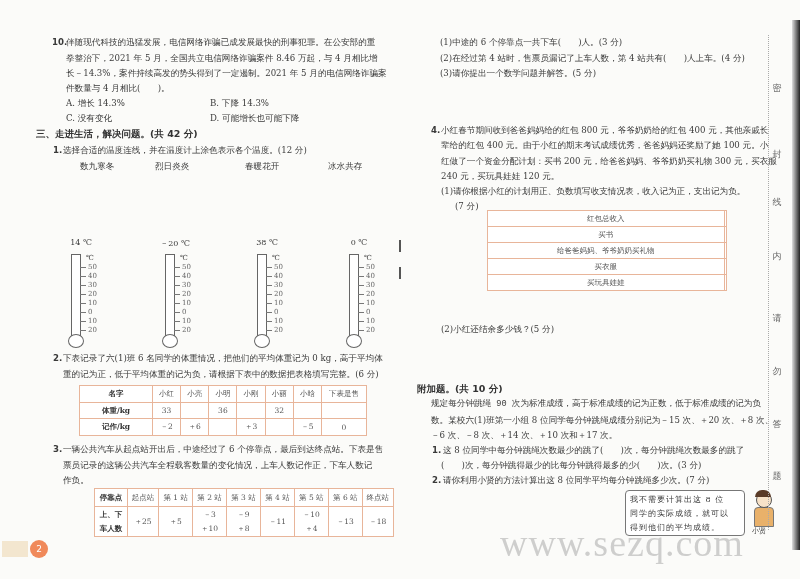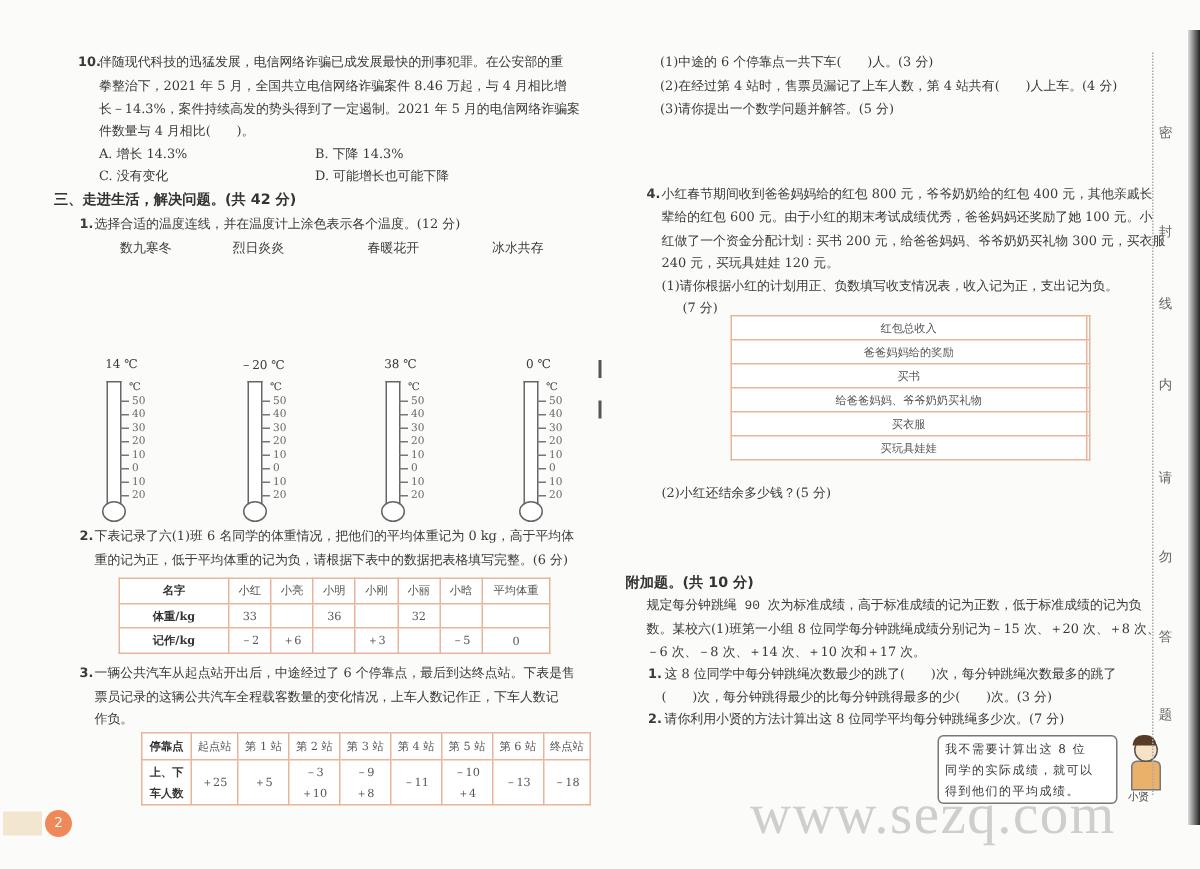--- a/index.html
+++ b/index.html
@@ -185,21 +185,21 @@
   <table class="orange" style="left:79px;top:385px;width:288px;">
     <tbody>
         <tr style="height:17px">
       <td class="hd" style="width:72px">名字</td>
       <td>小红</td>
       <td>小亮</td>
       <td>小明</td>
       <td>小刚</td>
       <td>小丽</td>
       <td>小晗</td>
-      <td style="width:44px">平均体重</td>
+      <td style="width:44px">下表是售</td>
     </tr>
     <tr style="height:16px">
       <td class="hd">体重/kg</td>
       <td>33</td>
       <td></td>
       <td>36</td>
       <td></td>
       <td>32</td>
       <td></td>
       <td></td>
@@ -278,34 +278,30 @@
 <div class="gutter"></div>
 <div class="gutter2"></div>
 
 <div>
   <span class="line" style="left:440px;top:36px;">(1)中途的 6 个停靠点一共下车(　　)人。(3 分)</span>
   <span class="line" style="left:440px;top:52px;">(2)在经过第 4 站时，售票员漏记了上车人数，第 4 站共有(　　)人上车。(4 分)</span>
   <span class="line" style="left:440px;top:67px;">(3)请你提出一个数学问题并解答。(5 分)</span>
 
   <span class="line qnum" style="left:431px;top:124px;">4.</span>
   <span class="line" style="left:441px;top:124px;">小红春节期间收到爸爸妈妈给的红包 800 元，爷爷奶奶给的红包 400 元，其他亲戚长</span>
-  <span class="line" style="left:441px;top:139px;">辈给的红包 600 元。由于小红的期末考试成绩优秀，爸爸妈妈还奖励了她 100 元。小</span>
+  <span class="line" style="left:441px;top:139px;">辈给的红包 400 元。由于小红的期末考试成绩优秀，爸爸妈妈还奖励了她 100 元。小</span>
   <span class="line" style="left:441px;top:155px;">红做了一个资金分配计划：买书 200 元，给爸爸妈妈、爷爷奶奶买礼物 300 元，买衣服</span>
   <span class="line" style="left:441px;top:170px;">240 元，买玩具娃娃 120 元。</span>
   <span class="line" style="left:441px;top:185px;">(1)请你根据小红的计划用正、负数填写收支情况表，收入记为正，支出记为负。</span>
   <span class="line" style="left:455px;top:200px;">(7 分)</span>
 
   <table class="orange" style="left:487px;top:210px;width:240px;">
     <tbody>
     <tr style="height:16px">
       <td>红包总收入</td>
-      <td></td>
-    </tr>
-    <tr style="height:16px">
-      <td>爸爸妈妈给的奖励</td>
       <td></td>
     </tr>
     <tr style="height:16px">
       <td>买书</td>
       <td></td>
     </tr>
     <tr style="height:16px">
       <td>给爸爸妈妈、爷爷奶奶买礼物</td>
       <td></td>
     </tr>

